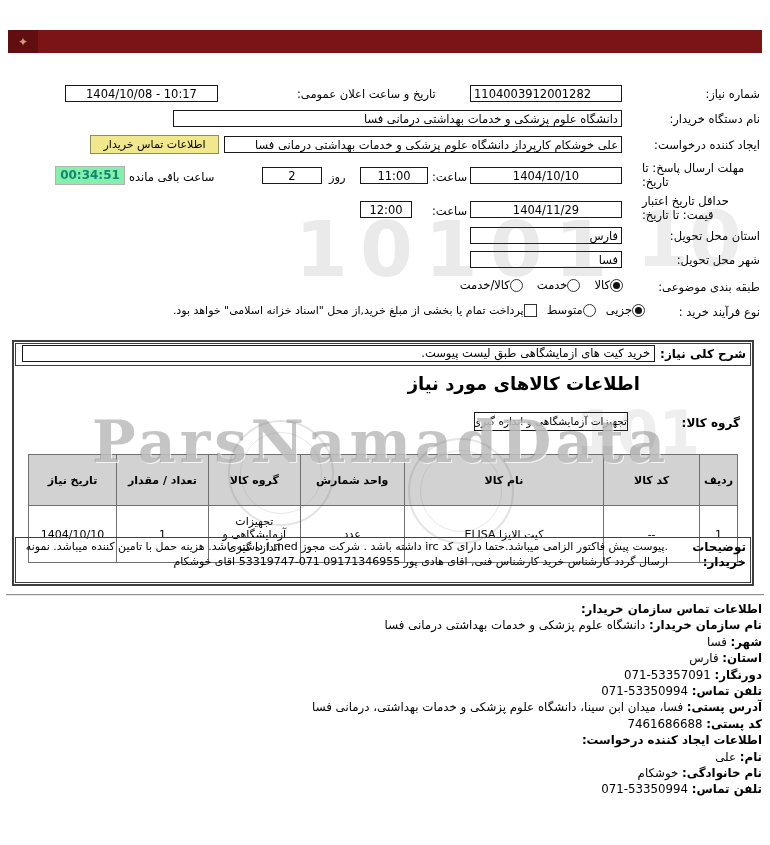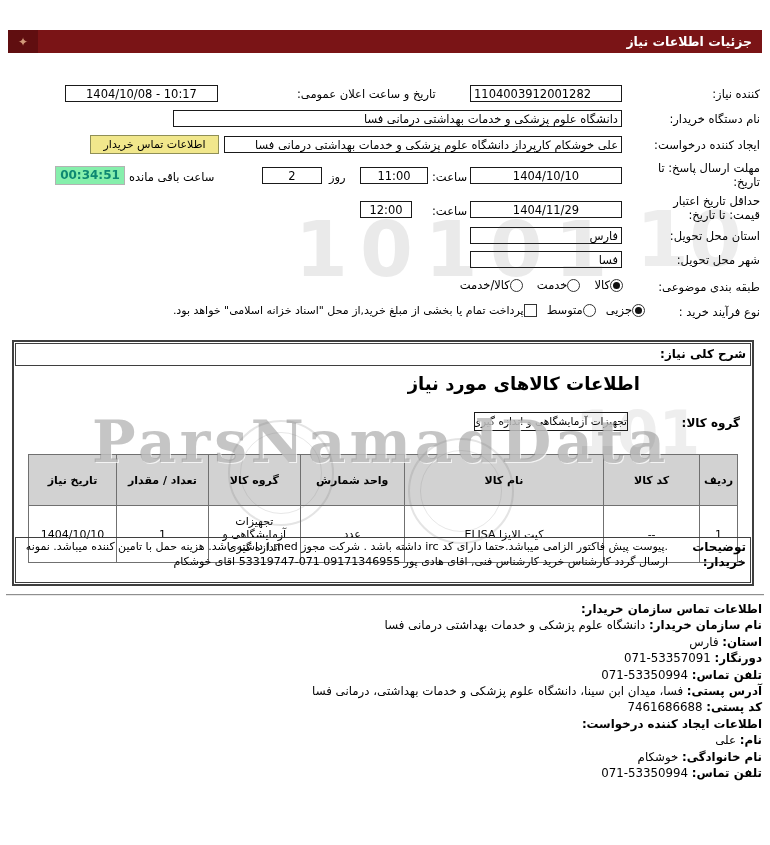--- a/index.html
+++ b/index.html
@@ -8,21 +8,21 @@
     background:#ffffff; font-family:"DejaVu Sans", sans-serif; direction:rtl; color:#000;
   }
   
   #header-bar { position:absolute; left:8px; top:30px; width:754px; height:23px; background:#7a1416; }
   .hdr-icon { position:absolute; left:0; top:0; width:30px; height:23px; background:#600e10;
               display:flex; align-items:center; justify-content:center; color:#d29a7a; font-size:12px; }
   #header-title { position:absolute; right:10px; top:0; line-height:23px; color:#fff; font-weight:bold; font-size:12.5px; }
 
   
   .lbl { position:absolute; font-size:11.5px; white-space:nowrap; }
-  .lbl.wrap { white-space:normal; text-align:right; line-height:14px; }
+  .lbl.wrap { white-space:normal; text-align:left; line-height:14px; }
   .inp { position:absolute; box-sizing:border-box; height:17px; border:1px solid #1a1a1a; background:#fff;
          font-size:11.5px; line-height:14px; padding:1px 3px; overflow:hidden; white-space:nowrap; }
   .inp.center { text-align:center; }
   .inp.ltr { direction:ltr; }
   .btn-contact { position:absolute; box-sizing:border-box; height:19px; background:#f1e78c; border:1px solid #8f8f57;
                  font-size:11px; text-align:center; line-height:17px; cursor:pointer; }
   .countdown { position:absolute; box-sizing:border-box; height:19px; background:#86efac; border:1px solid #b3b3b3;
                color:#0e8872; font-size:12px; font-weight:bold; text-align:center; line-height:17px; direction:ltr; }
   .optrow { position:absolute; display:flex; align-items:center; gap:14px; direction:rtl; }
   .opt { display:flex; align-items:center; }
@@ -74,24 +74,23 @@
 
 <div class="wm" id="wm-brand">ParsNamadData</div>
 <div class="wm" id="wm-digits1">10101</div>
 <div class="wm" id="wm-digits2">10</div>
 <div class="wm" id="wm-digits3">101</div>
 <div class="wm wm-ring" id="wm-ring1"></div>
 <div class="wm wm-ring" id="wm-ring2"></div>
 
 <div id="header-bar">
   <span class="hdr-icon">✦</span>
-  <span id="header-title">جزئیات اطلاعات نیاز</span>
-</div>
-
-<span class="lbl" style="right:10px; top:87px;">کننده نیاز:</span>
+</div>
+
+<span class="lbl" style="right:10px; top:87px;">شماره نیاز:</span>
 <div class="inp ltr" style="left:470px; top:85px; width:152px;">1104003912001282</div>
 <span class="lbl" style="left:297px; top:87px;">تاریخ و ساعت اعلان عمومی:</span>
 <div class="inp ltr center" style="left:65px; top:85px; width:153px;">1404/10/08 - 10:17</div>
 
 <span class="lbl" style="right:10px; top:112px;">نام دستگاه خریدار:</span>
 <div class="inp" style="left:173px; top:110px; width:449px;">دانشگاه علوم پزشکی و خدمات بهداشتی درمانی فسا</div>
 
 <span class="lbl" style="right:10px; top:138px;">ایجاد کننده درخواست:</span>
 <div class="inp" style="left:224px; top:136px; width:398px;">علی خوشکام کارپرداز دانشگاه علوم پزشکی و خدمات بهداشتی درمانی فسا</div>
 <div class="btn-contact" style="left:90px; top:135px; width:129px;">اطلاعات تماس خریدار</div>
@@ -144,20 +143,21 @@
   </span>
   <span class="opt">
     <span class="chk"></span>
     <span class="olbl" style="font-size:11px;">پرداخت تمام یا بخشی از مبلغ خرید,از محل "اسناد خزانه اسلامی" خواهد بود.</span>
   </span>
 </div>
 
 <div id="need-panel">
   <div id="desc-box">
     <span id="desc-label">شرح کلی نیاز:</span>
+    <div id="desc-input">خرید کیت های ازمایشگاهی طبق لیست پیوست.</div>
   </div>
   <div id="items-heading">اطلاعات کالاهای مورد نیاز</div>
   <span id="group-label">گروه کالا:</span>
   <div id="group-input">تجهیزات آزمایشگاهی و اندازه گیری</div>
 
   <table id="items-table">
     <colgroup>
       <col style="width:38px">
         <col style="width:96px">
         <col style="width:200px">
@@ -194,20 +194,21 @@
     <div class="notes-label">توضیحات خریدار:</div>
     <div class="notes-text">.پیوست پیش فاکتور الزامی میباشد.حتما دارای کد irc داشته باشد . شرکت مجوز I med داشته باشد. هزینه حمل با تامین کننده میباشد. نمونه ارسال گردد کارشناس خرید کارشناس فنی, اقای هادی پور 09171346955 071-53319747 اقای خوشکام</div>
   </div>
 </div>
 
 <div id="divider"></div>
 
 <div id="contact">
   <div class="cheading">اطلاعات تماس سازمان خریدار:</div>
   <div class="cline"><b>نام سازمان خریدار:</b> <span>دانشگاه علوم پزشکی و خدمات بهداشتی درمانی فسا</span></div>
+  <div class="cline"><b>شهر:</b> <span>فسا</span></div>
   <div class="cline"><b>استان:</b> <span>فارس</span></div>
   <div class="cline"><b>دورنگار:</b> <span class="num">071-53357091</span></div>
   <div class="cline"><b>تلفن تماس:</b> <span class="num">071-53350994</span></div>
   <div class="cline"><b>آدرس پستی:</b> <span>فسا، میدان ابن سینا، دانشگاه علوم پزشکی و خدمات بهداشتی، درمانی فسا</span></div>
   <div class="cline"><b>کد پستی:</b> <span class="num">7461686688</span></div>
   <div class="cheading">اطلاعات ایجاد کننده درخواست:</div>
   <div class="cline"><b>نام:</b> <span>علی</span></div>
   <div class="cline"><b>نام خانوادگی:</b> <span>خوشکام</span></div>
   <div class="cline"><b>تلفن تماس:</b> <span class="num">071-53350994</span></div>
 </div>

